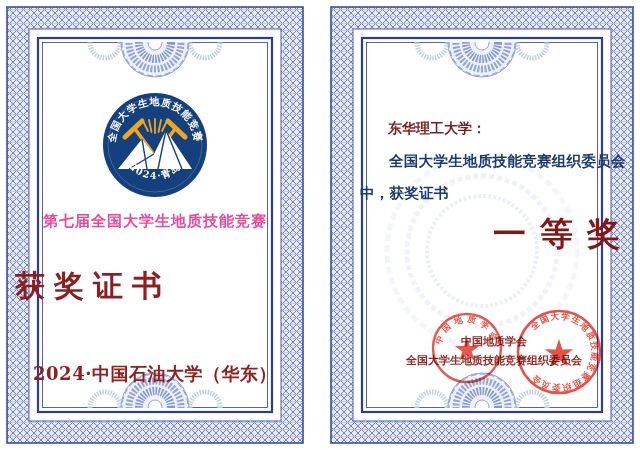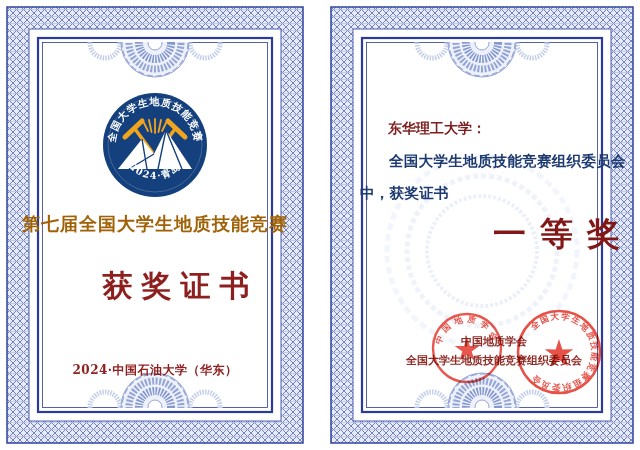--- a/index.html
+++ b/index.html
@@ -10,29 +10,29 @@
   .page{position:absolute;top:6px;height:438px;background:#ffffff;}
   .page.left{left:6px;width:298px;}
   .page.right{left:330px;width:304px;}
   .border-art{position:absolute;inset:0;width:100%;height:100%;}
   .content{position:absolute;inset:0;}
 
   
   .logo-wrap{position:absolute;left:50%;top:86px;transform:translateX(-50%);width:106px;height:106px;}
   .cert-title{
     position:absolute;top:206px;left:0;width:100%;text-align:center;
-    color:#a16207;font-weight:bold;font-size:18px;letter-spacing:1px;white-space:nowrap;
+    color:#ec4899;font-weight:bold;font-size:15px;letter-spacing:1px;white-space:nowrap;
   }
   .cert-subtitle{
-    position:absolute;top:260px;left:0;width:100%;text-align:center;
-    color:#8e1f1f;font-weight:bold;font-size:30px;letter-spacing:9px;text-indent:9px;white-space:nowrap;padding-left:21px;
+    position:absolute;top:260px;left:0;width:100%;text-align:left;
+    color:#8e1f1f;font-weight:bold;font-size:30px;letter-spacing:9px;text-indent:9px;white-space:nowrap;
   }
   .cert-footer{
     position:absolute;top:356px;left:0;width:100%;text-align:center;
-    color:#8e2020;font-weight:bold;font-size:12px;letter-spacing:.5px;white-space:nowrap;
+    color:#8e2020;font-weight:bold;font-size:18px;letter-spacing:.5px;white-space:nowrap;
   }
 
   
   .recipient{
     position:absolute;left:58px;top:114px;color:#7e1d1d;font-weight:bold;font-size:14px;white-space:nowrap;
   }
   .body-line1{
     position:absolute;left:30px;top:146px;color:#1d3a70;font-weight:bold;font-size:14.5px;
     text-indent:2em;white-space:nowrap;letter-spacing:.3px;
   }

